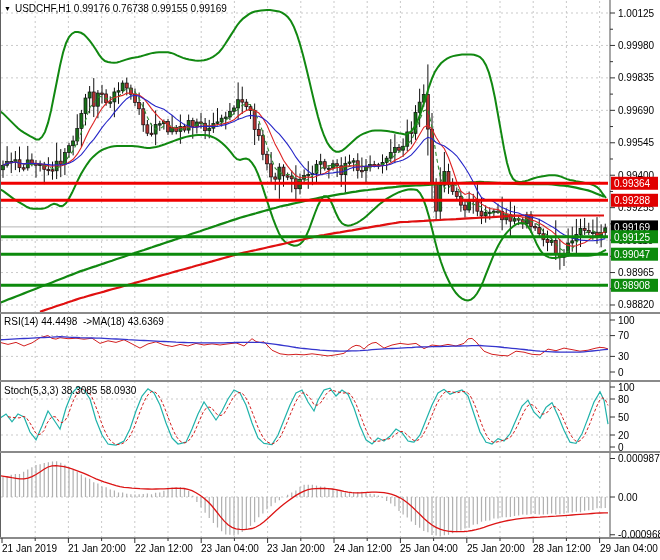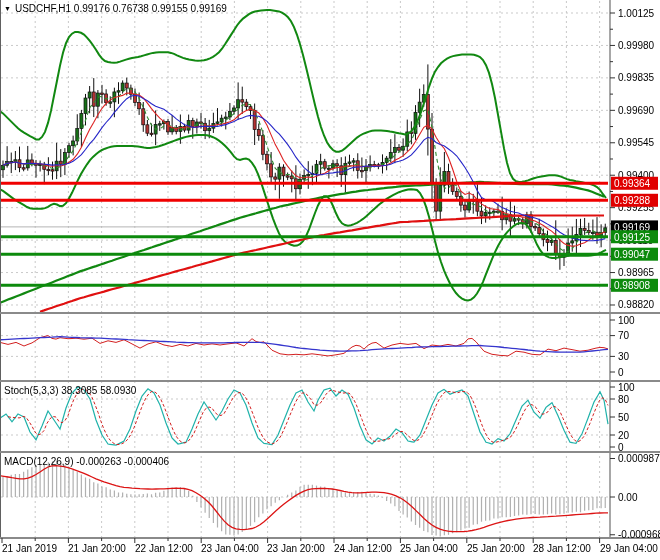--- a/index.html
+++ b/index.html
@@ -659,15 +659,15 @@
           <rect x="611" y="247.70250000000027" width="47" height="13" fill="#0c8a0c"></rect>
           <text x="614" y="258.20250000000027" font-size="10" fill="#fff">0.99047</text>
         </g>
         <g>
           <rect x="611" y="278.8037500000003" width="47" height="13" fill="#0c8a0c"></rect>
           <text x="614" y="289.3037500000003" font-size="10" fill="#fff">0.98908</text>
         </g>
       </g>
   </svg>
   <div class="ind-label" id="title-label"><span class="arrow">▼</span><span>USDCHF,H1 0.99176 0.76738 0.99155 0.99169</span></div>
+  <div class="ind-label" id="rsi-label">RSI(14) 44.4498  -&gt;MA(18) 43.6369</div>
   <div class="ind-label" id="stoch-label">Stoch(5,3,3) 38.3085 58.0930</div>
-  <div class="ind-label" id="macd-label">MACD(12,26,9) -0.000263 -0.000406</div>
 </div>
 
 </body></html>

